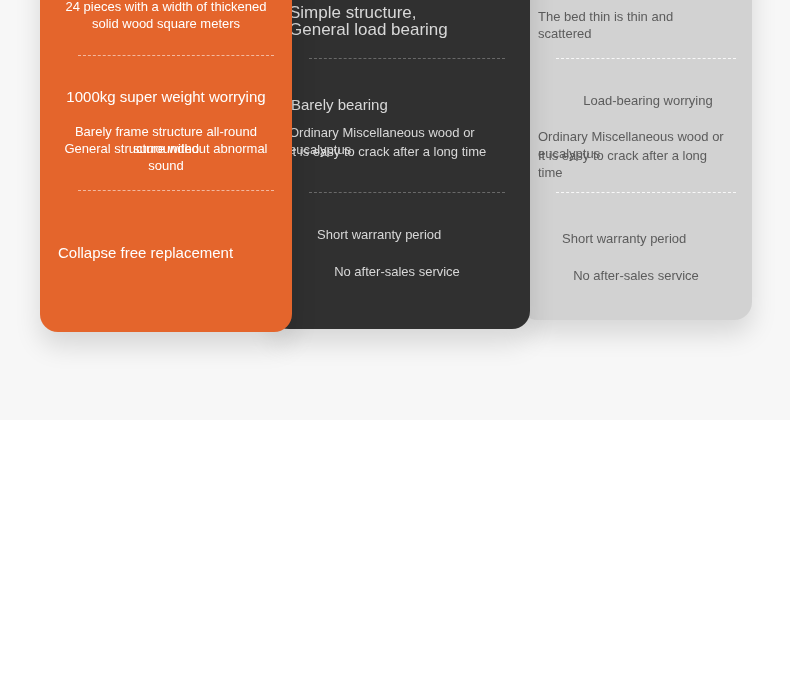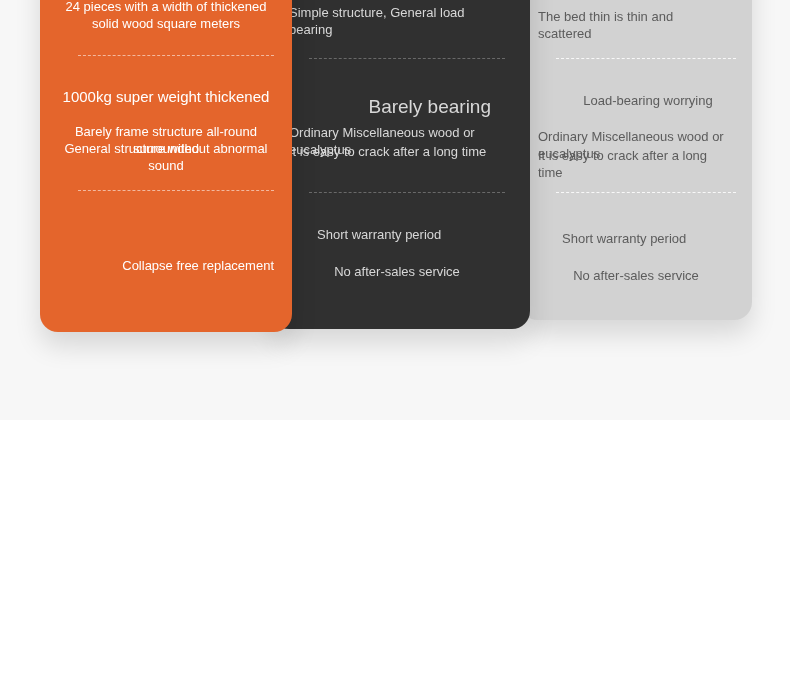--- a/index.html
+++ b/index.html
@@ -103,33 +103,33 @@
   .p-sub2 {
     position: absolute; left: 18px; top: 260px; width: 216px;
     font-size: 13px; line-height: 17px; text-align: center;
   }
   .p-div2 { position: absolute; left: 28px; top: 310px; width: 196px; }
   .p-warr {
     position: absolute; left: 18px; top: 344px; width: 216px;
     font-size: 15px; text-align: center;
   }
   .p-warr2 {
-    position: absolute; left: 18px; top: 378px; width: 216px;
-    font-size: 13px; text-align: right;
+    position: absolute; left: 18px; top: 364px; width: 216px;
+    font-size: 15px; text-align: left;
   }
 
   
   .d-top {
     position: absolute; left: 18px; top: 118px; width: 180px;
-    font-size: 13px; line-height: 17px; text-align: left;
+    font-size: 17px; line-height: 17px; text-align: left;
   }
   .d-div1 { position: absolute; left: 28px; top: 172px; width: 196px; }
   .d-head {
-    position: absolute; left: 4px; top: 210px; width: 216px;
-    font-size: 19px; text-align: right;
+    position: absolute; left: 20px; top: 210px; width: 216px;
+    font-size: 15px; text-align: left;
   }
   .d-sub1 {
     position: absolute; left: 18px; top: 238px; width: 200px;
     font-size: 13px; line-height: 17px; text-align: left;
   }
   .d-sub2 {
     position: absolute; left: 18px; top: 257px; width: 200px;
     font-size: 13px; line-height: 17px; text-align: left;
   }
   .d-div2 { position: absolute; left: 28px; top: 306px; width: 196px; }
@@ -182,21 +182,21 @@
 <body>
 
 <div class="page">
 
   <div class="compare-section">
     <div class="cards">
 
       <div class="card card-primary">
         <div class="p-top block">24 pieces with a width of thickened solid wood square meters</div>
         <div class="divider p-div1"></div>
-        <div class="p-head">1000kg super weight thickened</div>
+        <div class="p-head">1000kg super weight worrying</div>
         <div class="p-sub1">Barely frame structure all-round surrounded</div>
         <div class="p-sub2">General structure without abnormal sound</div>
         <div class="divider p-div2"></div>
         <div class="p-warr2">Collapse free replacement</div>
       </div>
 
       <div class="card card-dark">
         <div class="d-top">Simple structure, General load bearing</div>
         <div class="divider d-div1"></div>
         <div class="d-head">Barely bearing</div>

